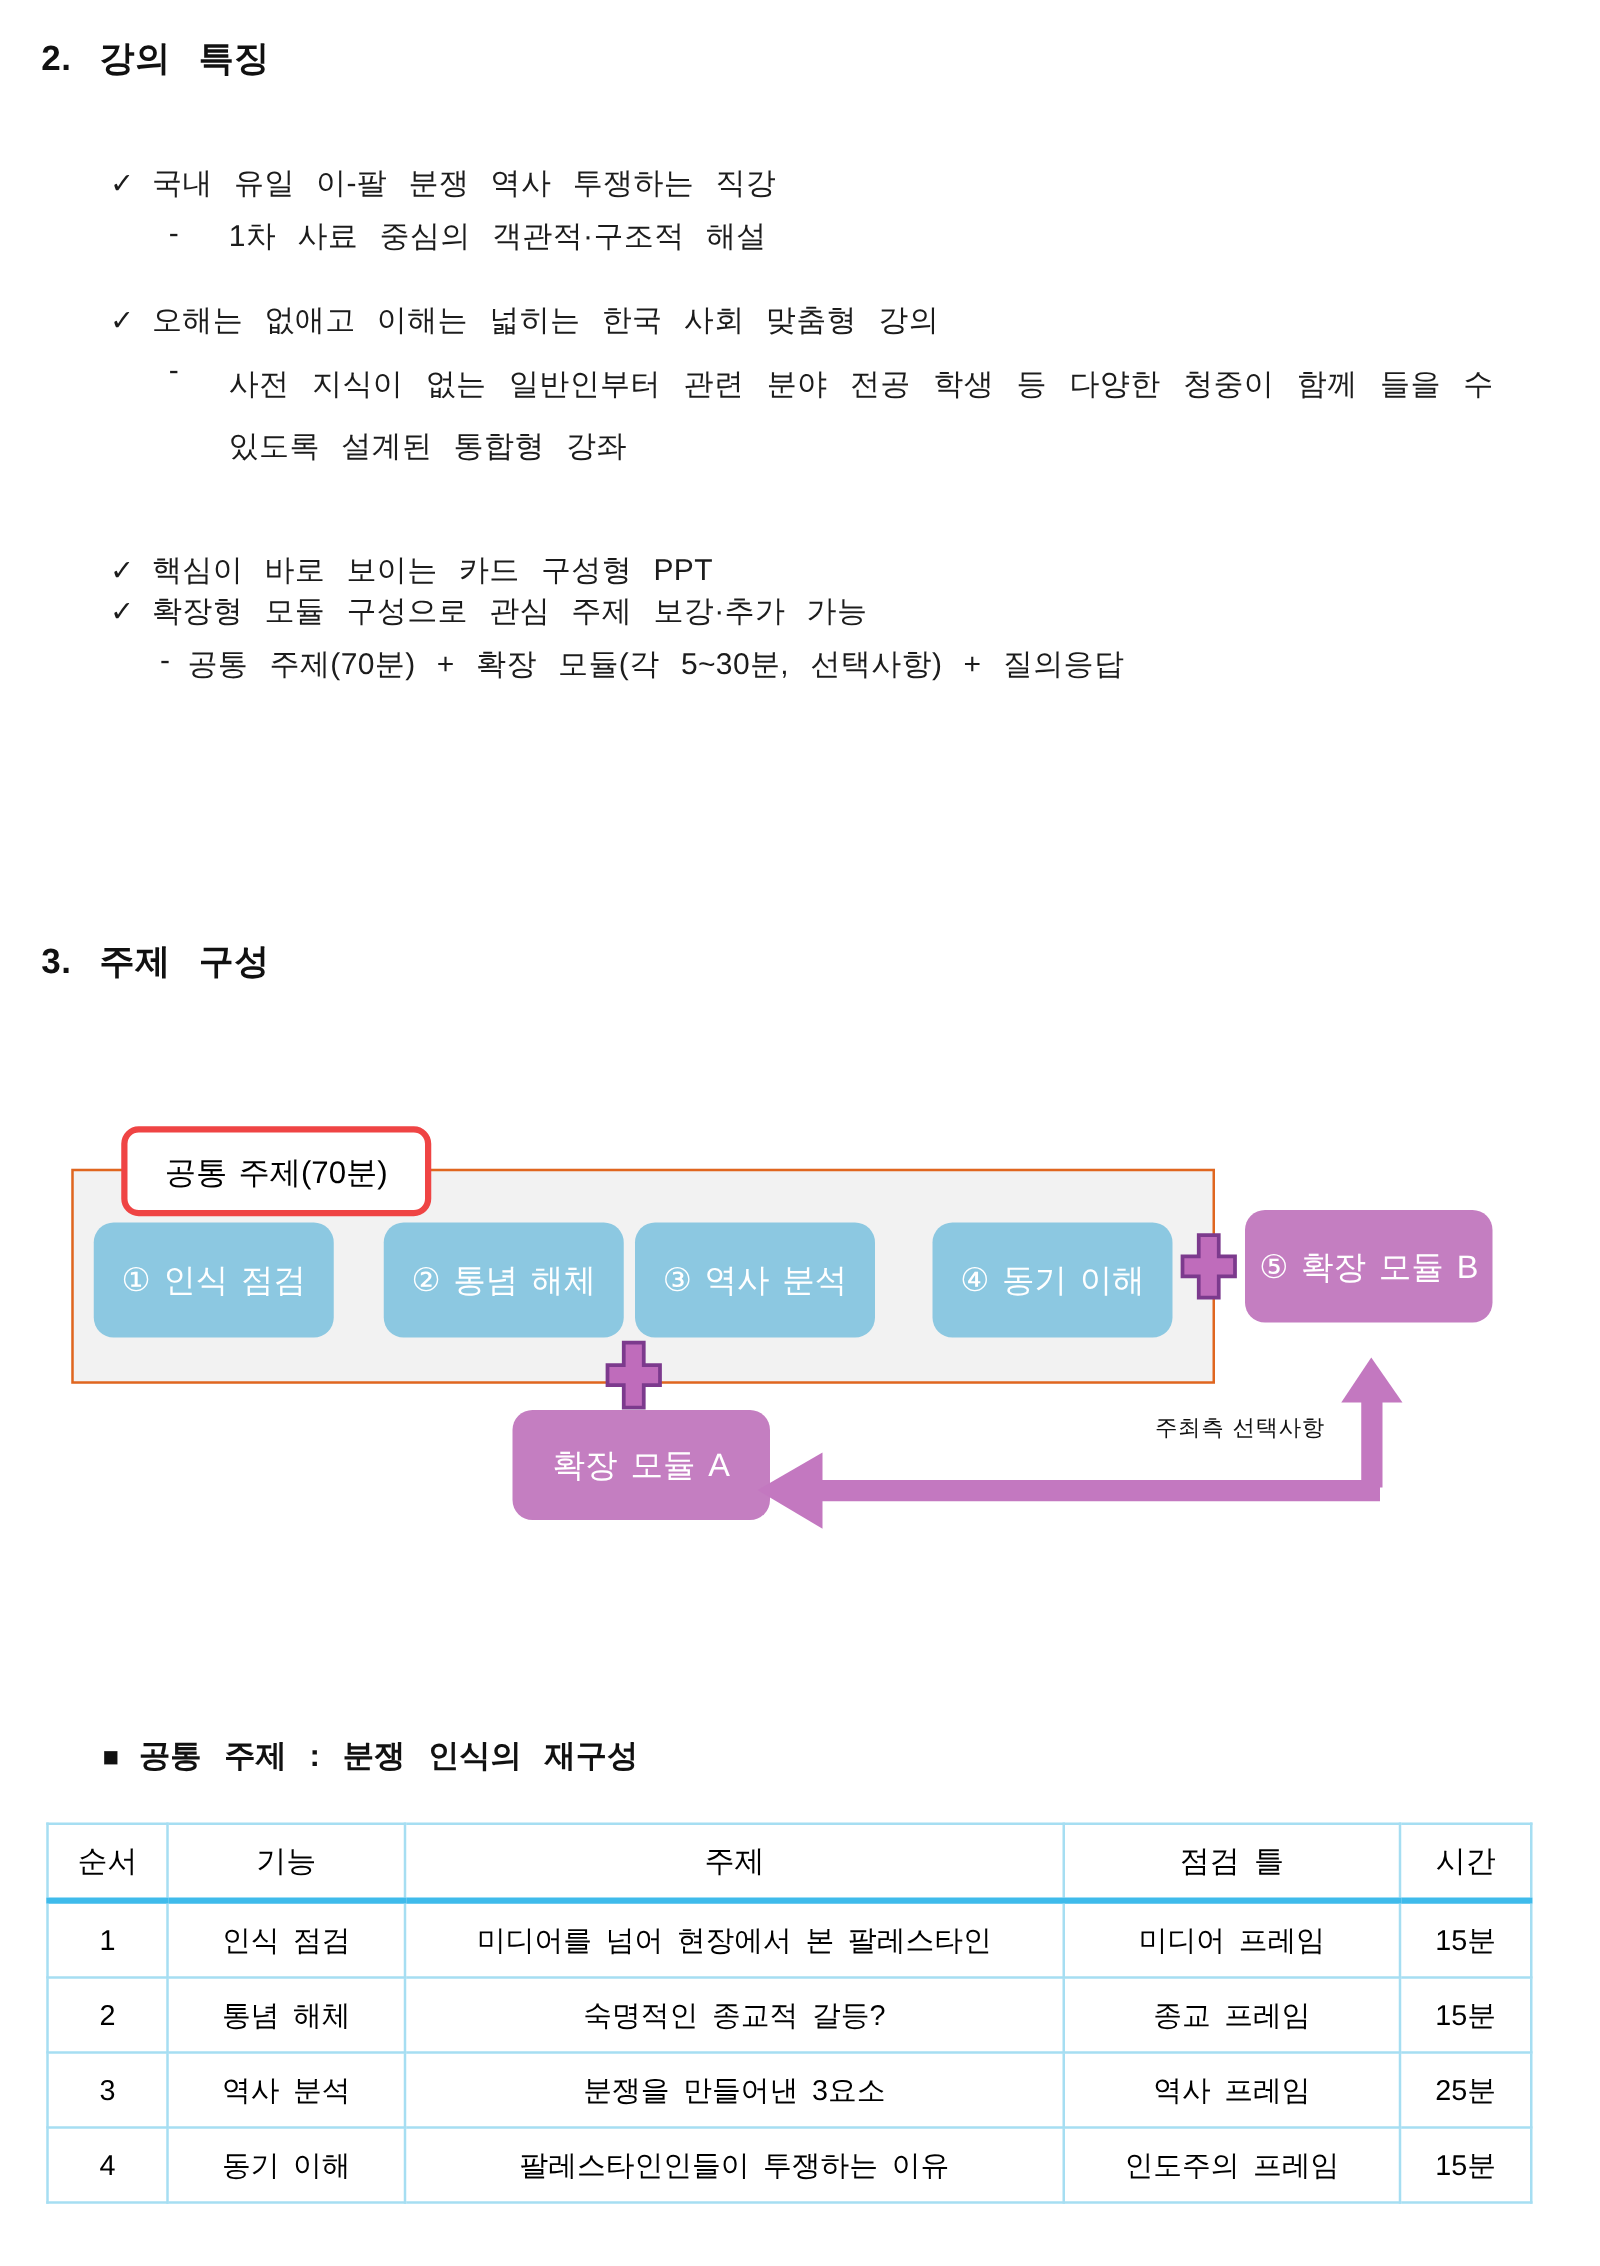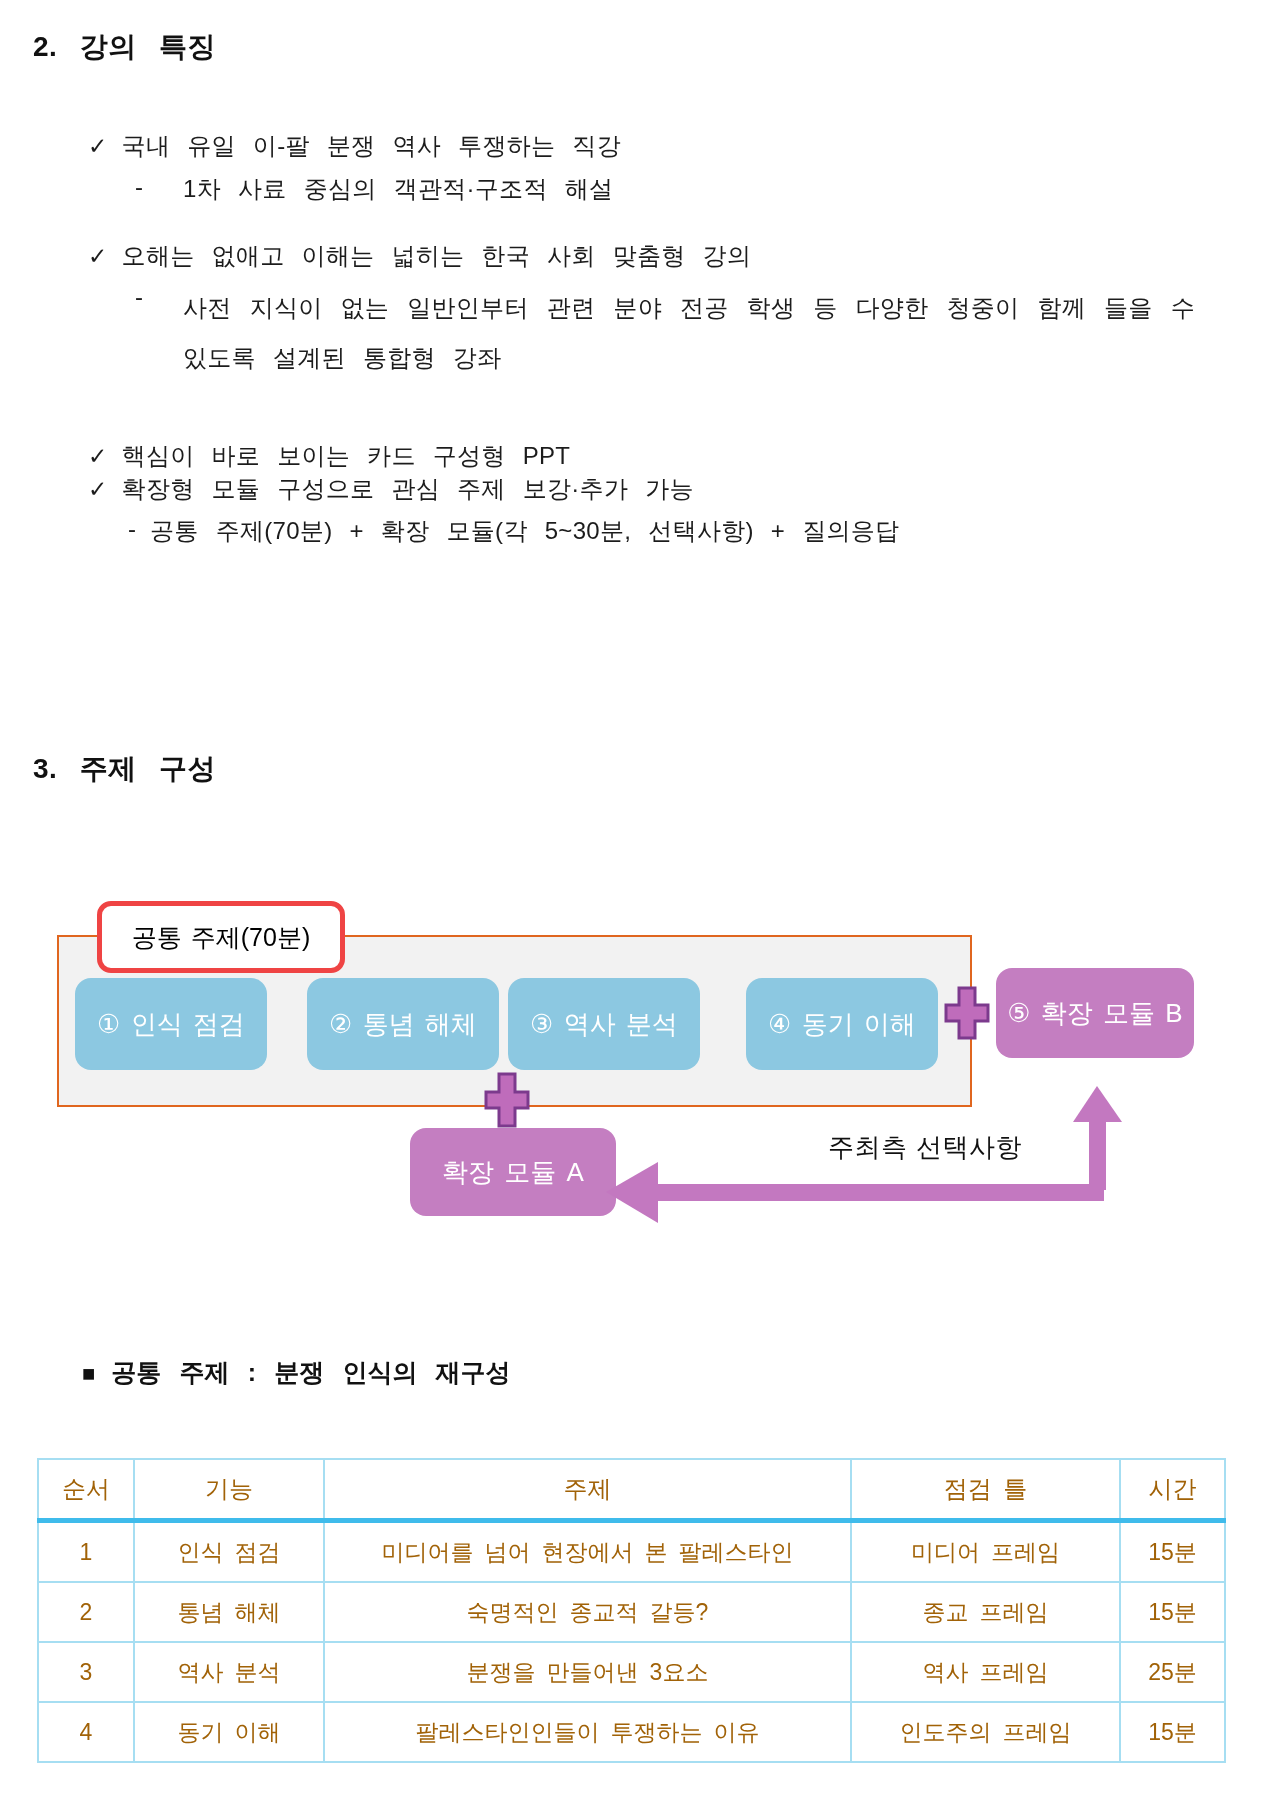--- a/index.html
+++ b/index.html
@@ -20,28 +20,28 @@
              font-size:25px;font-weight:500;color:#000;z-index:3;word-spacing:2px;}
   .module{top:978px;width:192px;height:92px;background:#8cc8e1;border-radius:16px;
           display:flex;align-items:center;justify-content:center;color:#ffffff;
           font-size:26px;word-spacing:3px;z-index:2;}
   .m1{left:75px;} .m2{left:307px;} .m3{left:508px;} .m4{left:746px;}
   .module-b{left:996px;top:968px;width:198px;height:90px;background:#c47ec1;border-radius:16px;
             display:flex;align-items:center;justify-content:center;color:#fff;font-size:26px;word-spacing:3px;}
   .module-a{left:410px;top:1128px;width:206px;height:88px;background:#c47ec1;border-radius:16px;
             display:flex;align-items:center;justify-content:center;color:#fff;font-size:26px;word-spacing:3px;}
   .plus{z-index:4;}
-  .arrow-label{left:790px;top:1130px;width:270px;text-align:center;font-size:26px;color:#111;
+  .arrow-label{left:790px;top:1130px;width:270px;text-align:right;font-size:18px;color:#111;
                word-spacing:1px;letter-spacing:0.5px;}
-  .h2sub{font-size:25px;font-weight:bold;color:#111;word-spacing:0.45em;}
+  .h2sub{font-size:25px;font-weight:bold;color:#111;word-spacing:0.45em;margin-top:32px;}
   .sq{margin-right:16px;font-size:22px;}
   
   .tbl{left:37px;top:1458px;width:1187px;border-collapse:collapse;table-layout:fixed;}
   .tbl th,.tbl td{border:2px solid #a6def2;text-align:center;vertical-align:middle;
-                  font-size:23px;color:#a16207;padding:0;height:58px;word-spacing:0.2em;}
+                  font-size:23px;color:#000000;padding:0;height:58px;word-spacing:0.2em;}
   .tbl thead th{font-size:24px;font-weight:500;border-bottom:5px solid #3fbbeb;}
   .c0{width:96px;} .c1{width:190px;} .c2{width:527px;} .c3{width:269px;} .c4{width:105px;}
 </style>
 </head>
 <body>
 
 <div class="page">
 
   <div class="abs h1" style="left:33px;top:28px;">2. 강의 특징</div>
 

